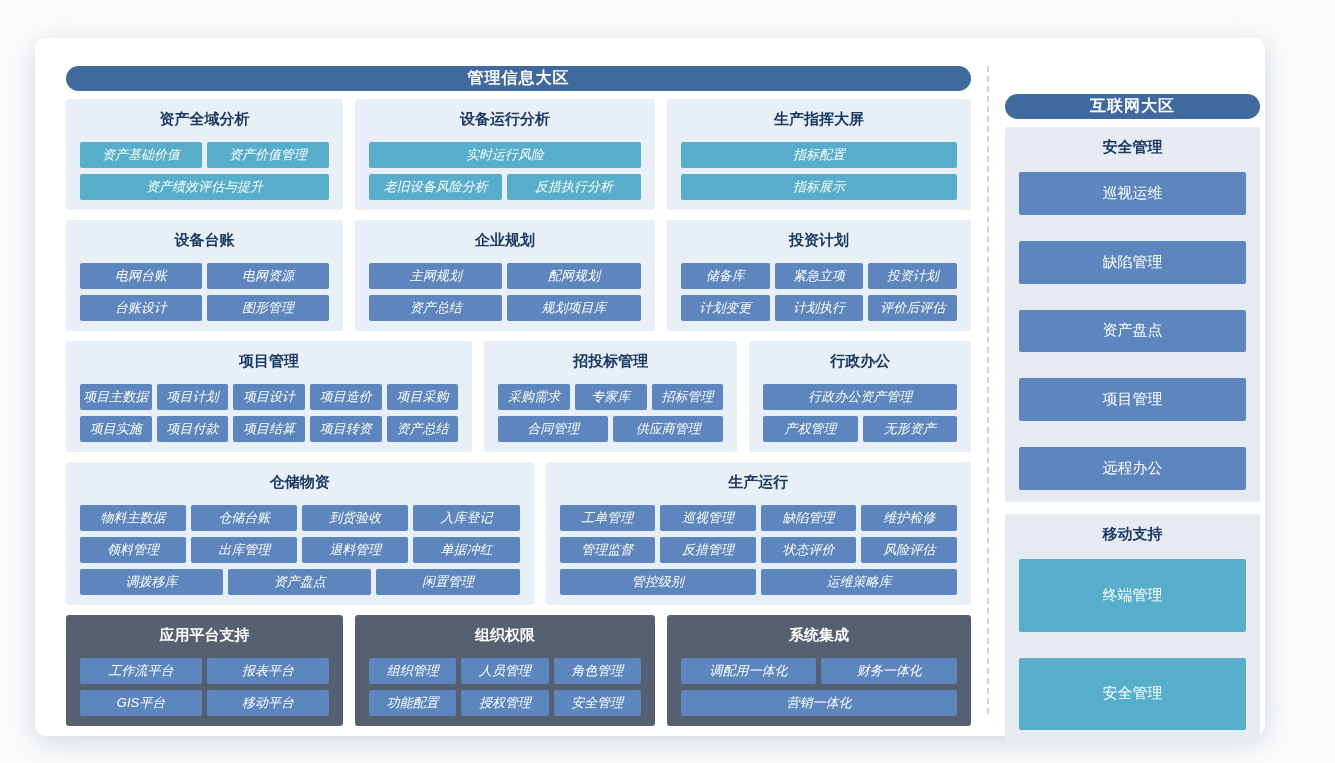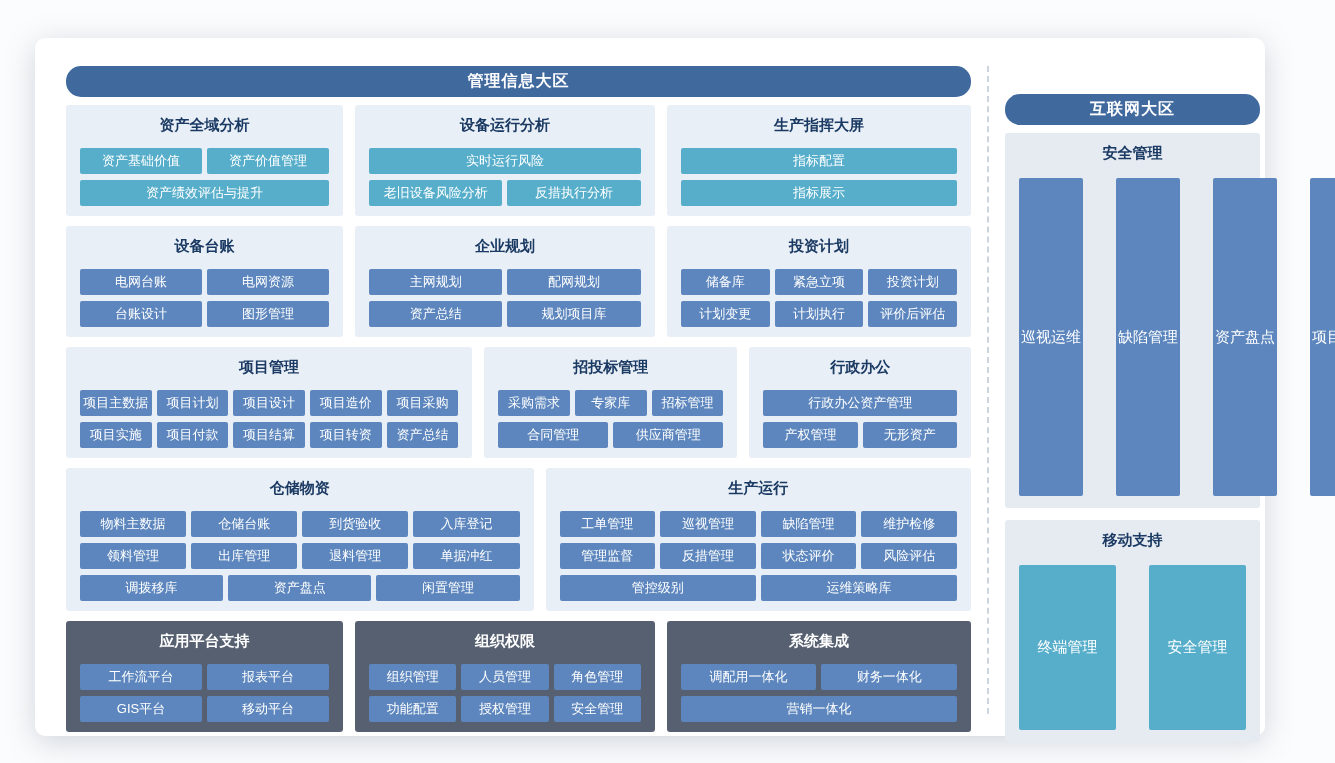--- a/index.html
+++ b/index.html
@@ -18,58 +18,58 @@
     font-family:"Liberation Sans","DejaVu Sans",sans-serif;
     background:#fbfcfd;
     position:relative;
   }
   .board{
     position:absolute;left:35px;top:38px;width:1230px;height:698px;
     background:#ffffff;border-radius:10px;
     box-shadow:0 6px 30px rgba(96,112,134,.28);
   }
   .zone-header{
-    height:31px;background:var(--c-header);
+    height:25px;background:var(--c-header);
     display:flex;align-items:center;justify-content:center;
     color:#fff;font-size:16px;font-weight:bold;letter-spacing:1px;border-radius:15px;
   }
   .left-zone{position:absolute;left:31px;top:28px;width:905px;}
   .left-rows{display:flex;flex-direction:column;gap:10px;margin-top:8px;}
   .sec-row{display:flex;gap:12px;}
   .section{
     background:var(--c-light);border-radius:3px;
     padding:8px 14px 10px;
   }
   .section.dark{background:var(--c-dark);}
   .sec-title{
     text-align:center;font-size:15px;font-weight:bold;color:var(--c-title);
     padding:3px 0 7px;white-space:nowrap;
   }
   .section.dark .sec-title{color:#ffffff;}
-  .btn-row{display:flex;gap:5px;margin-top:6px;}
+  .btn-row{display:flex;gap:5px;margin-top:6px;font-style:italic;}
   .btn{
     flex:1;height:26px;display:flex;align-items:center;justify-content:center;
     color:#fff;font-size:13px;border-radius:2px;background:var(--c-blue);
     cursor:pointer;white-space:nowrap;padding:0 2px;
   }
   .btn.teal{background:var(--c-teal);}
   .divider{
     position:absolute;left:952px;top:28px;height:648px;width:0;
     border-left:2px dashed var(--c-divider);
   }
   .right-zone{
     position:absolute;left:970px;top:28px;width:255px;height:648px;
     display:flex;flex-direction:column;margin-top:28px;
   }
   .right-stack{display:flex;flex-direction:column;gap:12px;margin-top:8px;flex:1;}
   .right-section{
     background:var(--c-right-light);border-radius:3px;
     padding:8px 14px 12px;display:flex;flex-direction:column;
   }
-  .right-section .btns{display:flex;flex-direction:row;gap:33px;margin-top:8px;flex:1;}
+  .right-section .btns{display:flex;flex-direction:column;gap:26px;margin-top:8px;flex:1;}
   .right-section .btn{height:auto;flex:1;font-size:15px;}
   .right-section.grow{flex:1;}
 </style>
 </head>
 <body>
 
 <div class="board">
 
   <div class="left-zone">
     <div class="zone-header">管理信息大区</div>

